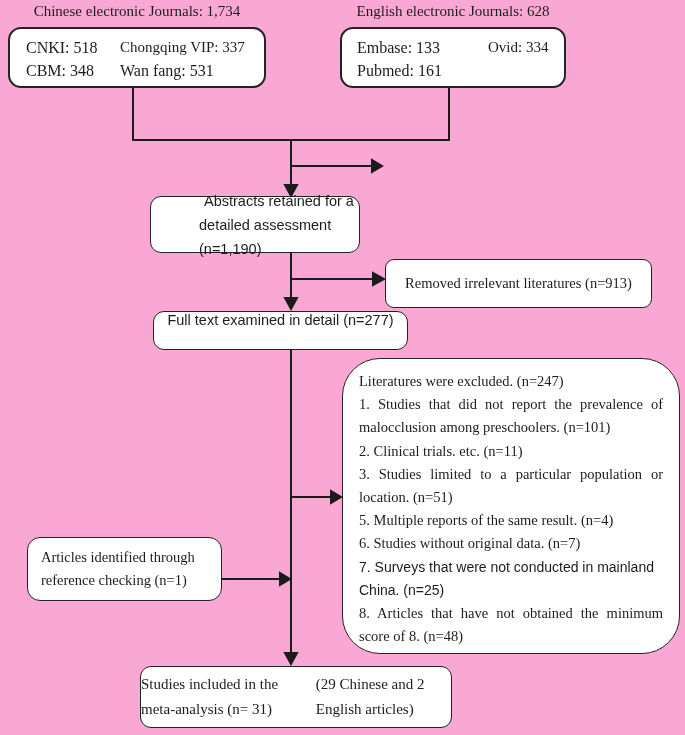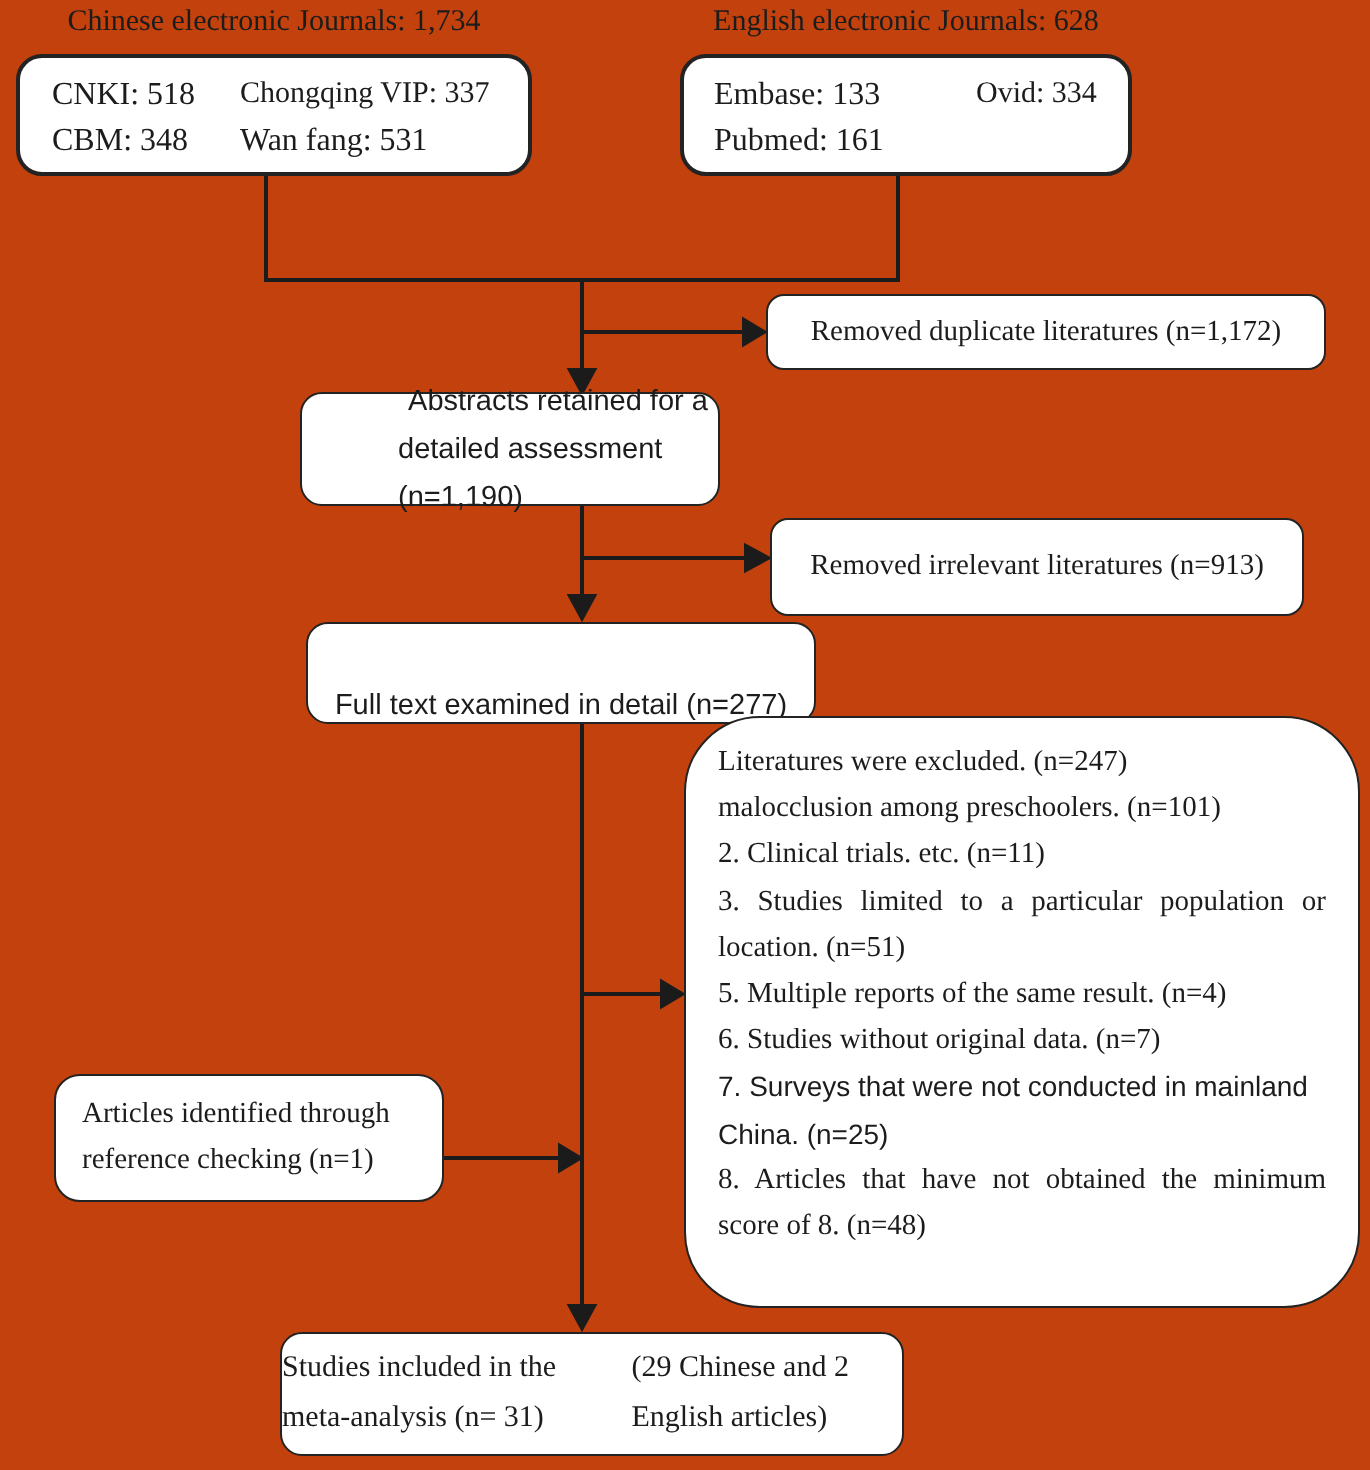--- a/index.html
+++ b/index.html
@@ -1,36 +1,36 @@
 <!DOCTYPE html>
 <html><head>
 <meta charset="utf-8">
 <style>
   html,body{margin:0;padding:0;background:#ffffff;}
   .canvas{
-    position:relative;width:685px;height:735px;background:#c2410c;
+    position:relative;width:685px;height:735px;background:#f9a8d4;
     font-family:"Liberation Serif", serif;color:#1c1c1c;overflow:hidden;
   }
   .connectors{position:absolute;left:0;top:0;z-index:1;}
   .node{position:absolute;background:#ffffff;border:1.6px solid #232323;border-radius:11px;box-sizing:border-box;z-index:2;}
   .hdr{position:absolute;text-align:center;font-size:15px;z-index:2;}
   #hdr1{left:8px;top:3px;width:258px;}
   #hdr2{left:340px;top:3px;width:226px;}
 
   #box-cn{left:8px;top:27px;width:258px;height:61px;border-width:2.2px;border-radius:13px;padding:7px 0 0 16px;}
   #box-en{left:340px;top:27px;width:226px;height:61px;border-width:2.2px;border-radius:13px;padding:7px 0 12px 15px;}
   .dbgrid{display:grid;grid-template-columns:94px 1fr;line-height:23px;font-size:15px;}
   #box-en .dbgrid{grid-template-columns:131px 1fr;}
   .sans{font-family:Liberation Serif, serif;font-size:16px;}
   .serif{font-family:"Liberation Serif", serif;}
 
   #box-rdup{left:383px;top:147px;width:280px;height:38px;border-width:1.4px;border-radius:9px;display:flex;align-items:center;justify-content:center;font-size:14.5px;}
   #box-abs{left:150px;top:196px;width:210px;height:57px;border-width:1.8px;display:flex;flex-direction:column;align-items:center;justify-content:center;line-height:24px;font-family:"Liberation Sans",sans-serif;font-size:14.5px;padding-left:48px;}
   #box-rirr{left:385px;top:259px;width:267px;height:49px;border-width:1.4px;border-radius:9px;display:flex;align-items:center;justify-content:center;font-size:14.5px;}
-  #box-ft{left:153px;top:311px;width:255px;height:51px;border-width:1.8px;display:flex;align-items:flex-end;justify-content:center;font-family:"Liberation Sans",sans-serif;font-size:14.5px;}
+  #box-ft{left:153px;top:311px;width:255px;height:39px;border-width:1.8px;display:flex;align-items:flex-start;justify-content:center;font-family:"Liberation Sans",sans-serif;font-size:14.5px;}
 
   #box-exc{left:342px;top:358px;width:338px;height:296px;border-width:1.6px;border-radius:38px;padding:11px 16px 0 16px;font-size:14.5px;}
   #box-exc .xline{line-height:23.2px;}
   #box-exc .just{text-align:justify;text-align-last:justify;}
   #box-exc .xsans{font-family:Liberation Sans, sans-serif;font-size:14px;}
 
   #box-ref{left:27px;top:537px;width:195px;height:64px;border-width:1.4px;border-radius:13px;display:flex;flex-direction:column;justify-content:center;padding-left:13px;line-height:23px;font-size:14.5px;}
   #box-inc{left:140px;top:666px;width:312px;height:62px;border-width:1.8px;display:flex;flex-direction:row;align-items:center;justify-content:center;line-height:25px;font-size:15px;}
 </style>
 </head>
@@ -82,39 +82,37 @@
 
   <div class="node" id="box-en">
     <div class="dbgrid">
       <span class="sans">Embase: 133</span>
       <span class="serif">Ovid: 334</span>
       <span class="sans">Pubmed: 161</span>
       <span></span>
     </div>
   </div>
 
-  <div class="node" id="box-rdup">
-    <span>Removed duplicate literatures (n=1,172)</span>
-  </div>
 
   <div class="node" id="box-abs">
     <div>Abstracts retained for a</div>
     <div>detailed assessment (n=1,190)</div>
   </div>
 
   <div class="node" id="box-rirr">
     <span>Removed irrelevant literatures (n=913)</span>
   </div>
 
   <div class="node" id="box-ft">
     <span>Full text examined in detail (n=277)</span>
   </div>
 
   <div class="node" id="box-exc">
     <div class="xline">Literatures were excluded. (n=247)</div>
+    <div class="xline just">1. Studies that did not report the prevalence of</div>
     <div class="xline">malocclusion among preschoolers. (n=101)</div>
     <div class="xline">2. Clinical trials. etc. (n=11)</div>
     <div class="xline just">3. Studies limited to a particular population or</div>
     <div class="xline">location. (n=51)</div>
     <div class="xline">5. Multiple reports of the same result. (n=4)</div>
     <div class="xline">6. Studies without original data. (n=7)</div>
     <div class="xline xsans">7. Surveys that were not conducted in mainland</div>
     <div class="xline xsans">China. (n=25)</div>
     <div class="xline just">8. Articles that have not obtained the minimum</div>
     <div class="xline">score of 8. (n=48)</div>

